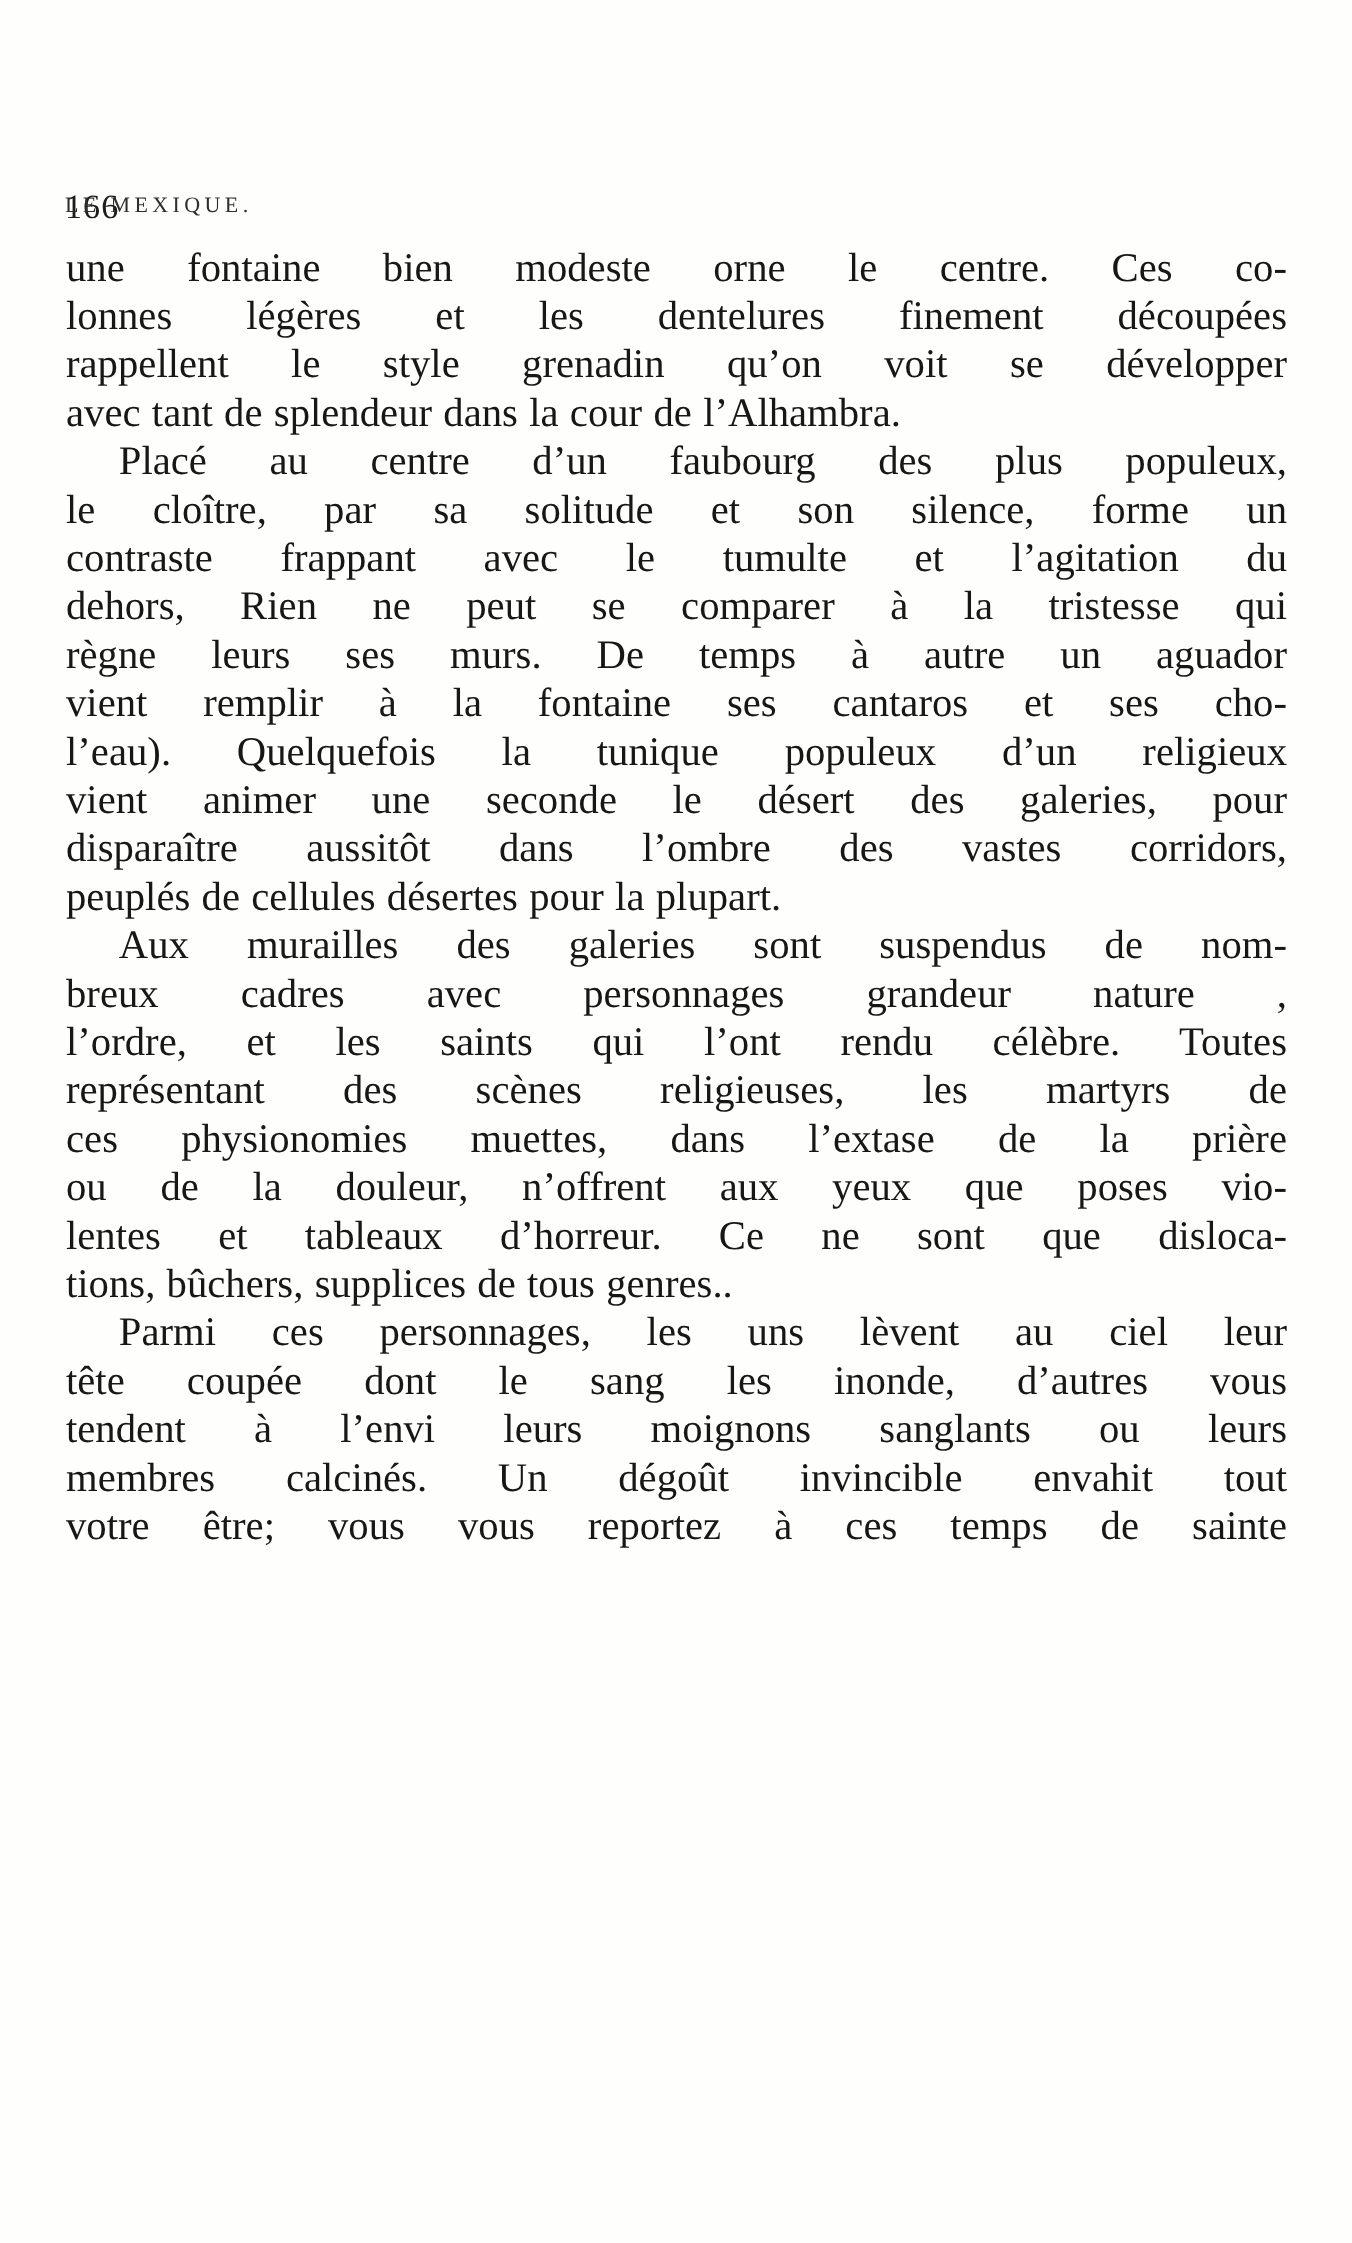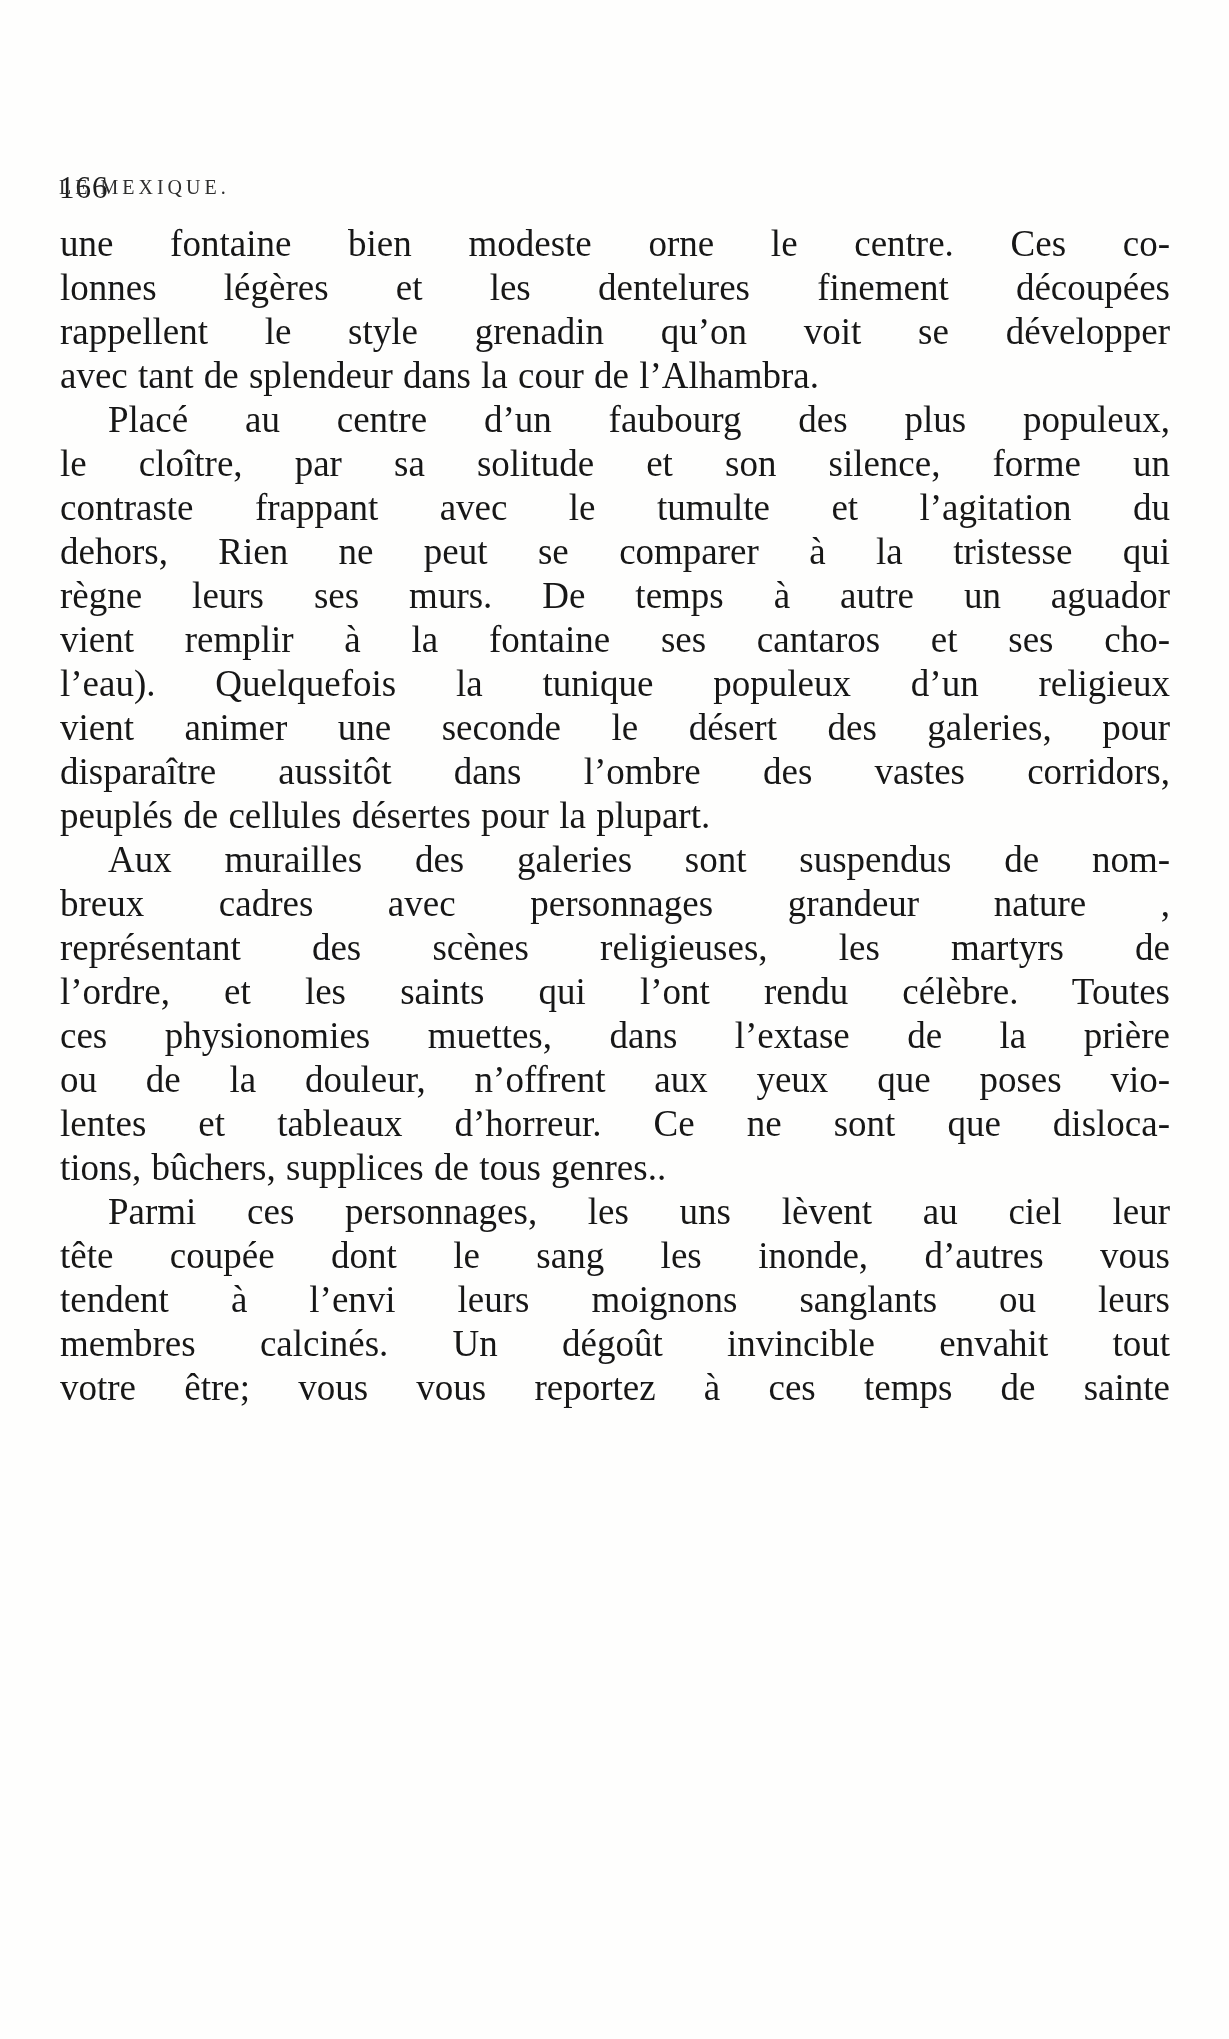--- a/index.html
+++ b/index.html
@@ -88,22 +88,22 @@
         <div class="line"><span>règne leurs ses murs. De temps à autre un </span><span class="it">aguador</span></div>
         <div class="line"><span>vient remplir à la fontaine ses </span><span class="it">cantaros</span><span> et ses </span><span class="it">cho-</span></div>
         <div class="line"><span>l’eau). Quelquefois la tunique populeux d’un religieux</span></div>
         <div class="line"><span>vient animer une seconde le désert des galeries, pour</span></div>
         <div class="line"><span>disparaître aussitôt dans l’ombre des vastes corridors,</span></div>
         <div class="line last"><span>peuplés de cellules désertes pour la plupart.</span></div>
       </div>
       <div class="paragraph indent">
         <div class="line first"><span>Aux murailles des galeries sont suspendus de nom-</span></div>
         <div class="line"><span>breux cadres avec personnages grandeur nature ,</span></div>
+        <div class="line"><span>l’ordre, et les saints qui l’ont rendu célèbre. Toutes</span></div>
         <div class="line"><span>représentant des scènes religieuses, les martyrs de</span></div>
-        <div class="line"><span>l’ordre, et les saints qui l’ont rendu célèbre. Toutes</span></div>
         <div class="line"><span>ces physionomies muettes, dans l’extase de la prière</span></div>
         <div class="line"><span>ou de la douleur, n’offrent aux yeux que poses vio-</span></div>
         <div class="line"><span>lentes et tableaux d’horreur. Ce ne sont que disloca-</span></div>
         <div class="line last"><span>tions, bûchers, supplices de tous genres..</span></div>
       </div>
       <div class="paragraph indent">
         <div class="line first"><span>Parmi ces personnages, les uns lèvent au ciel leur</span></div>
         <div class="line"><span>tête coupée dont le sang les inonde, d’autres vous</span></div>
         <div class="line"><span>tendent à l’envi leurs moignons sanglants ou leurs</span></div>
         <div class="line"><span>membres calcinés. Un dégoût invincible envahit tout</span></div>

